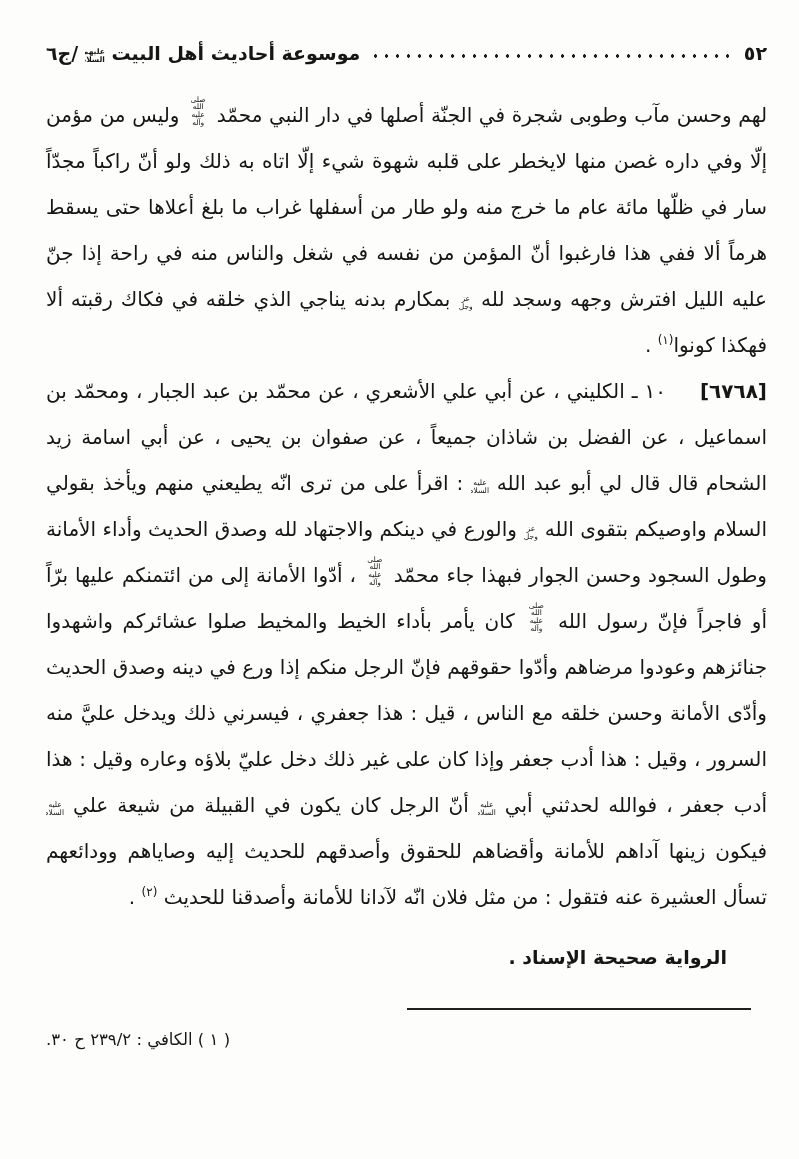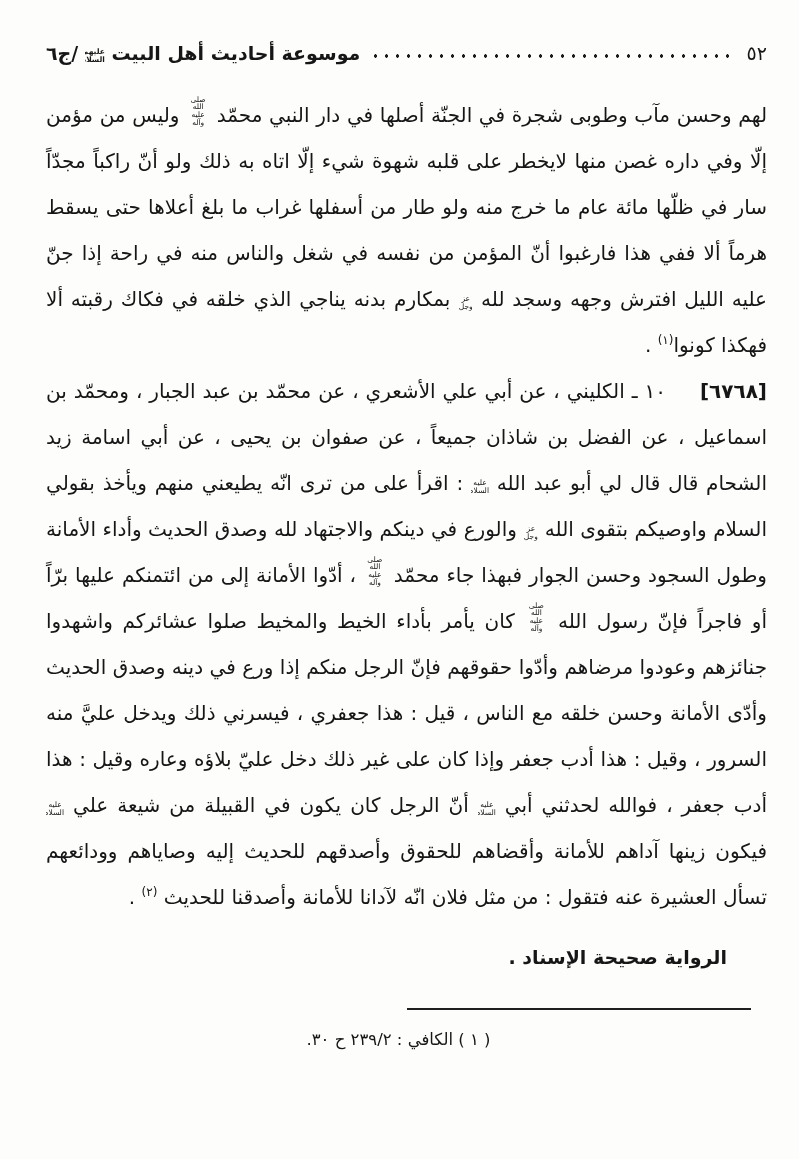--- a/index.html
+++ b/index.html
@@ -6,21 +6,21 @@
   .sheet{
     position:relative;width:799px;height:1159px;margin:0 auto;
     background:#fdfdfb;color:#161616;overflow:hidden;
     font-family:"DejaVu Sans",sans-serif;
     direction:rtl;
     box-sizing:border-box;
     padding:24px 32px 0 46px;
   }
   
   .header{display:flex;align-items:flex-end;height:40px;}
-  .pgnum{font-size:19px;font-weight:normal;letter-spacing:1px;white-space:nowrap;}
+  .pgnum{font-size:19px;font-weight:bold;letter-spacing:1px;white-space:nowrap;}
   .leader{
     flex:1;height:6px;margin:0 10px 5px 10px;
     background-image:radial-gradient(circle,#1c1c1c 1.5px,transparent 1.9px);
     background-size:11px 6px;background-repeat:repeat-x;background-position:0 50%;
   }
   .title{font-size:19px;font-weight:bold;white-space:nowrap;}
   
   .bodytext{margin-top:28px;font-size:20px;line-height:46px;text-align:justify;}
   .para{margin:0;}
   .hon{
@@ -31,21 +31,21 @@
   .hon-hdr{vertical-align:-4px;}
   .hadith-num{
     font-weight:bold;unicode-bidi:isolate;margin-left:34px;
   }
   .fn-ref{font-size:12px;vertical-align:8px;line-height:0;unicode-bidi:isolate;}
   
   .grading{font-size:19px;font-weight:bold;line-height:46px;margin:14px 40px 0 0;text-align:right;}
   
   .fn-rule{width:344px;height:2px;background:#1f1f1f;margin:28px 16px 12px auto;}
   .footnotes{font-size:16.5px;line-height:35px;}
-  .footnote{text-align:center;padding-left:0;margin:8px 16px 0 0;}
+  .footnote{text-align:left;padding-left:0;margin:8px 16px 0 0;}
 </style>
 </head>
 <body>
 
 <div class="sheet">
 
   <div class="header">
     <span class="pgnum">٥٢</span>
     <span class="leader"></span>
     <span class="title"><span>موسوعة أحاديث أهل البيت</span>

